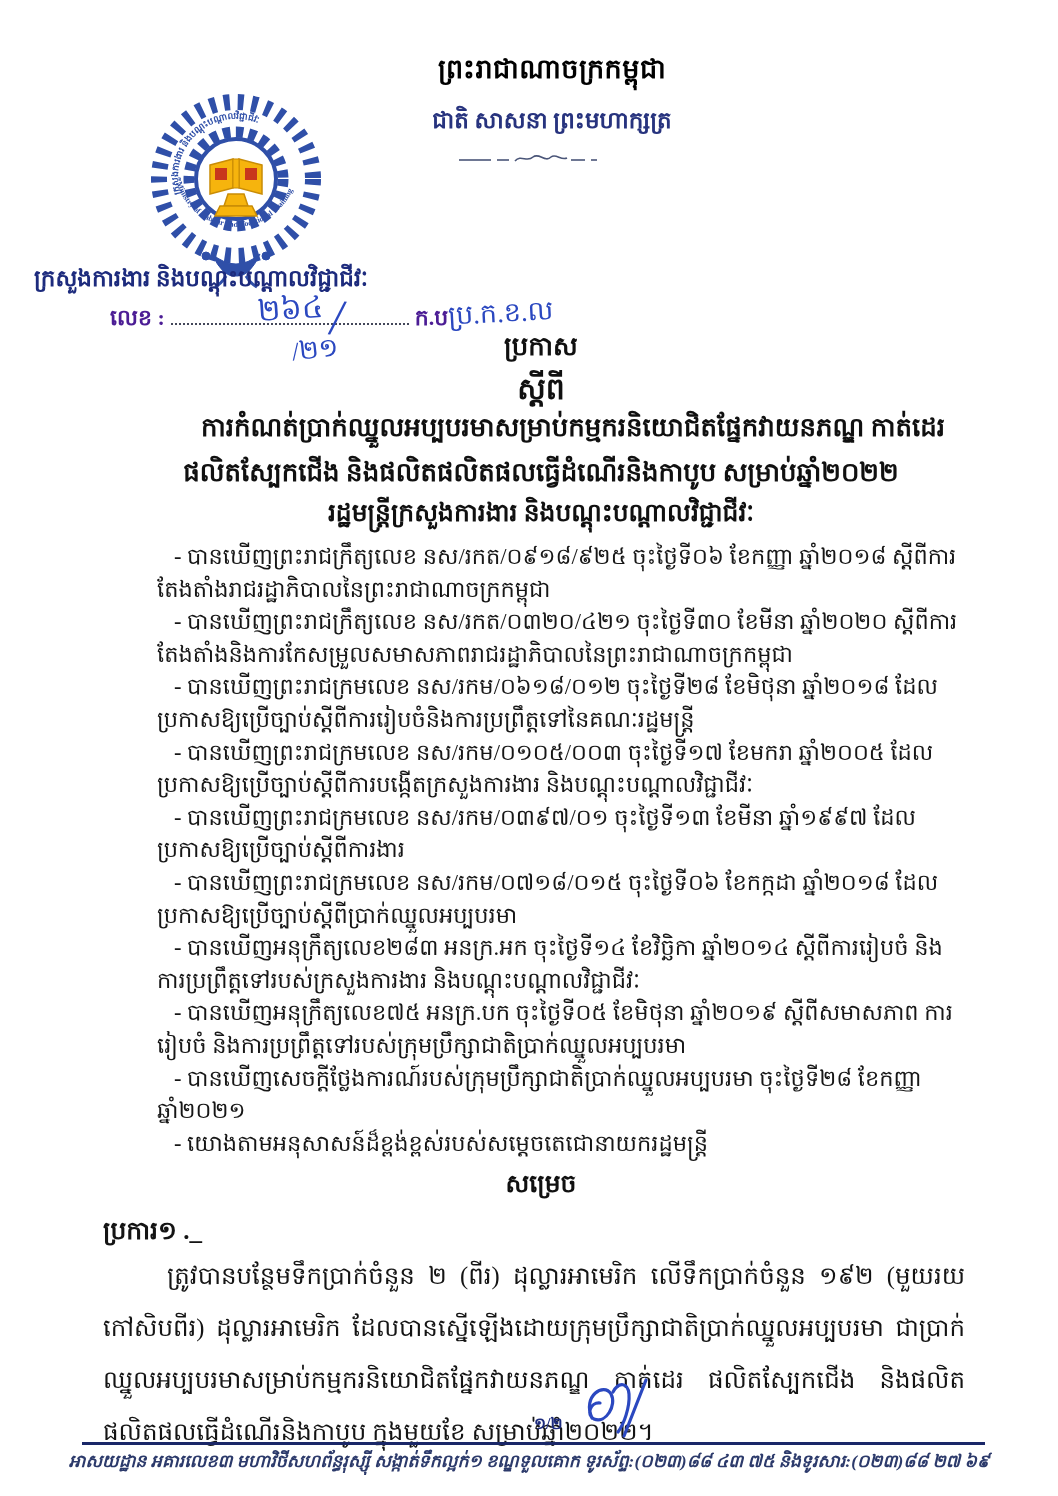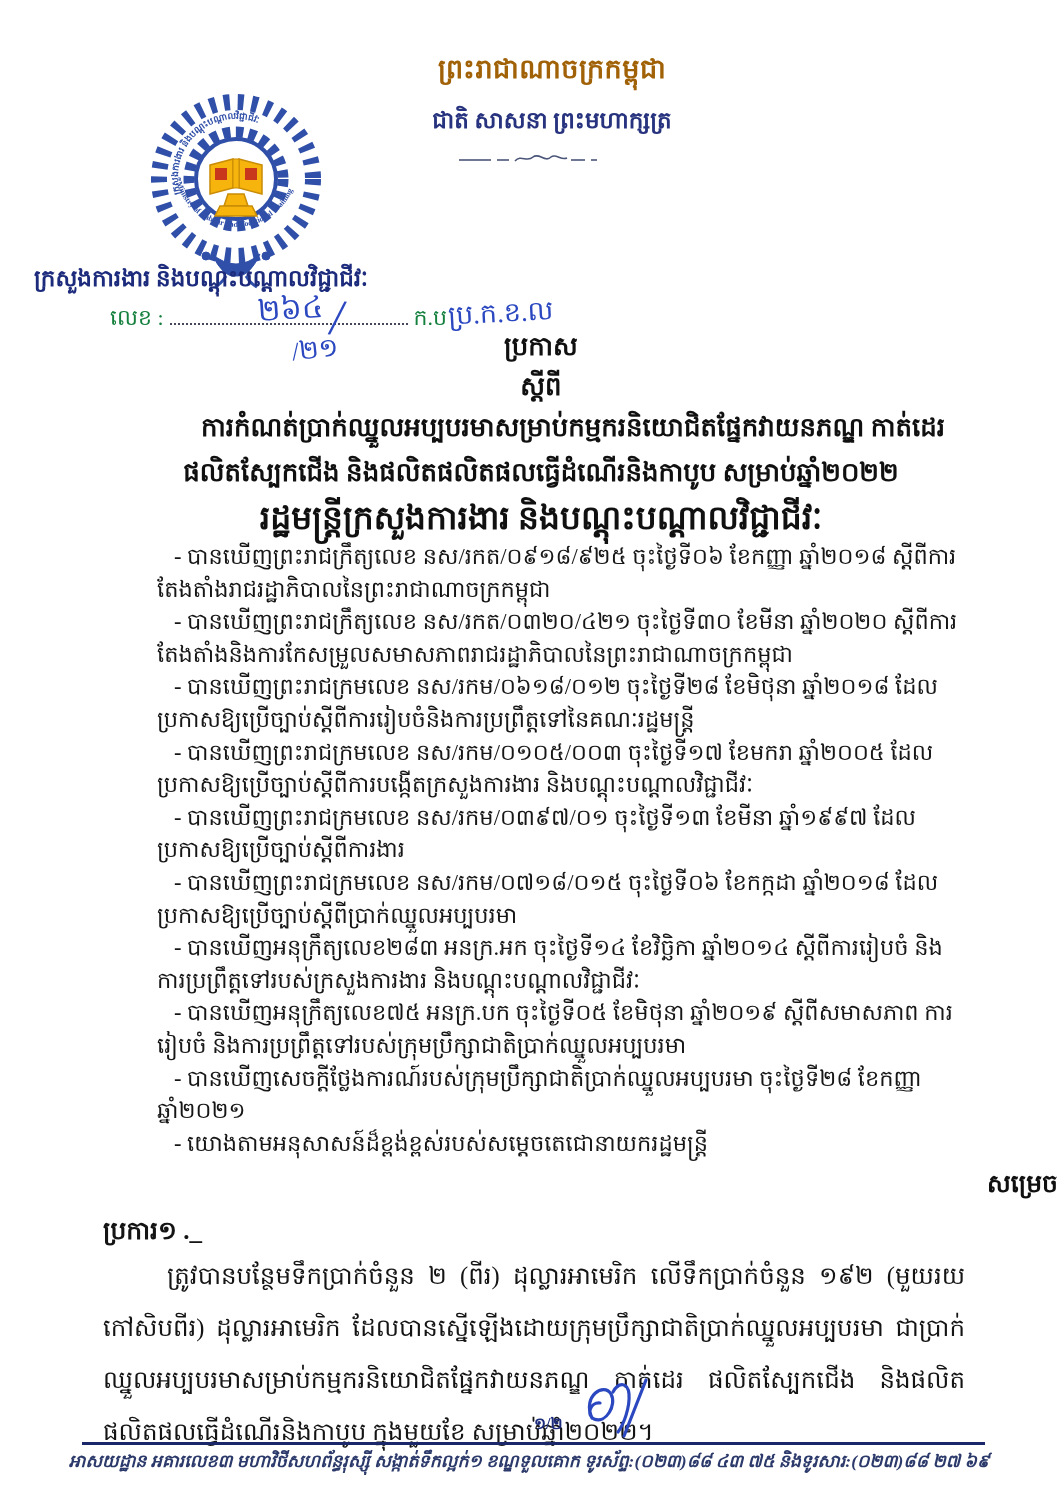--- a/index.html
+++ b/index.html
@@ -4,47 +4,47 @@
 <style>
   html,body { margin:0; padding:0; }
   body {
     width:1058px; height:1496px; position:relative; overflow:hidden;
     background:#ffffff; color:#141414;
     font-family:"Liberation Serif","DejaVu Serif",serif;
   }
   .abs { position:absolute; }
   .center-line { left:0; width:100%; text-align:center; box-sizing:border-box; padding-left:46px; }
 
-  #kingdom-title { top:52px; font-size:27px; font-weight:bold; color:#a16207; letter-spacing:.5px; }
+  #kingdom-title { top:52px; font-size:27px; font-weight:bold; color:#000000; letter-spacing:.5px; }
   #motto { top:106px; font-size:23px; font-weight:600; color:#27337e; }
   #motto-divider { top:152px; left:0; width:100%; text-align:center; padding-left:46px; box-sizing:border-box; }
 
   #logo { left:136px; top:76px; width:200px; height:214px; }
 
   #ministry-line { left:34px; top:264px; font-size:23px; font-weight:bold; color:#1d2b7d; }
 
-  #number-line { left:110px; top:303px; font-size:22px; font-weight:normal; color:#15803d; white-space:nowrap; }
+  #number-line { left:110px; top:303px; font-size:22px; font-weight:bold; color:#4c1d95; white-space:nowrap; }
   .dotted-leader { display:inline-block; width:238px; height:20px; border-bottom:2px dotted #44475a; margin:0 6px; vertical-align:baseline; }
   .handwriting { color:#2b48c0; font-weight:500; }
   #hw-number { left:258px; top:290px; font-size:30px; transform:rotate(-4deg); }
   #hw-number-denominator { left:292px; top:333px; font-size:26px; transform:rotate(-6deg); }
   #hw-suffix { left:448px; top:296px; font-size:27px; transform:rotate(-3deg); }
   #hw-slash { left:330px; top:288px; font-size:52px; font-weight:400; transform:rotate(8deg); }
 
   .doc-heading { font-weight:bold; color:#101010;padding-left:24px; }
   #prakas { top:330px; font-size:26px; }
-  #sdei-pi { top:370px; font-size:26px; }
+  #sdei-pi { top:370px; font-size:30px; }
   #title-line1 { top:411px; font-size:26px;margin-left:32px; }
   #title-line2 { top:456px; font-size:26px; }
-  #authority { top:497px; font-size:33px; }
+  #authority { top:497px; font-size:25px; }
 
   #citations { left:157px; top:541px; width:812px; font-size:22.5px; line-height:32.6px; color:#161616; }
   .cite-item { text-indent:17px; }
 
-  #samrach { top:1168px; font-size:25px;text-align:right; }
+  #samrach { top:1168px; font-size:25px; }
   #article1-label { left:103px; top:1215px; font-size:25px; font-weight:bold; }
   #article1-text { left:103px; top:1250px; width:862px; font-size:24.5px; line-height:52px; text-align:justify; text-indent:64px; }
 
   #footer-rule { left:82px; top:1442px; width:903px; height:3px; background:#1a2768; }
   #page-number { left:534px; top:1413px; font-size:16px; font-weight:bold; color:#1d2b7d; }
   #signature { left:576px; top:1374px; width:80px; height:78px; }
   #footer-address { left:0; top:1450px; width:100%; text-align:center; font-size:17.5px; font-style:italic; font-weight:bold; color:#2c3a6b; }
 </style>
 </head>
 <body>

